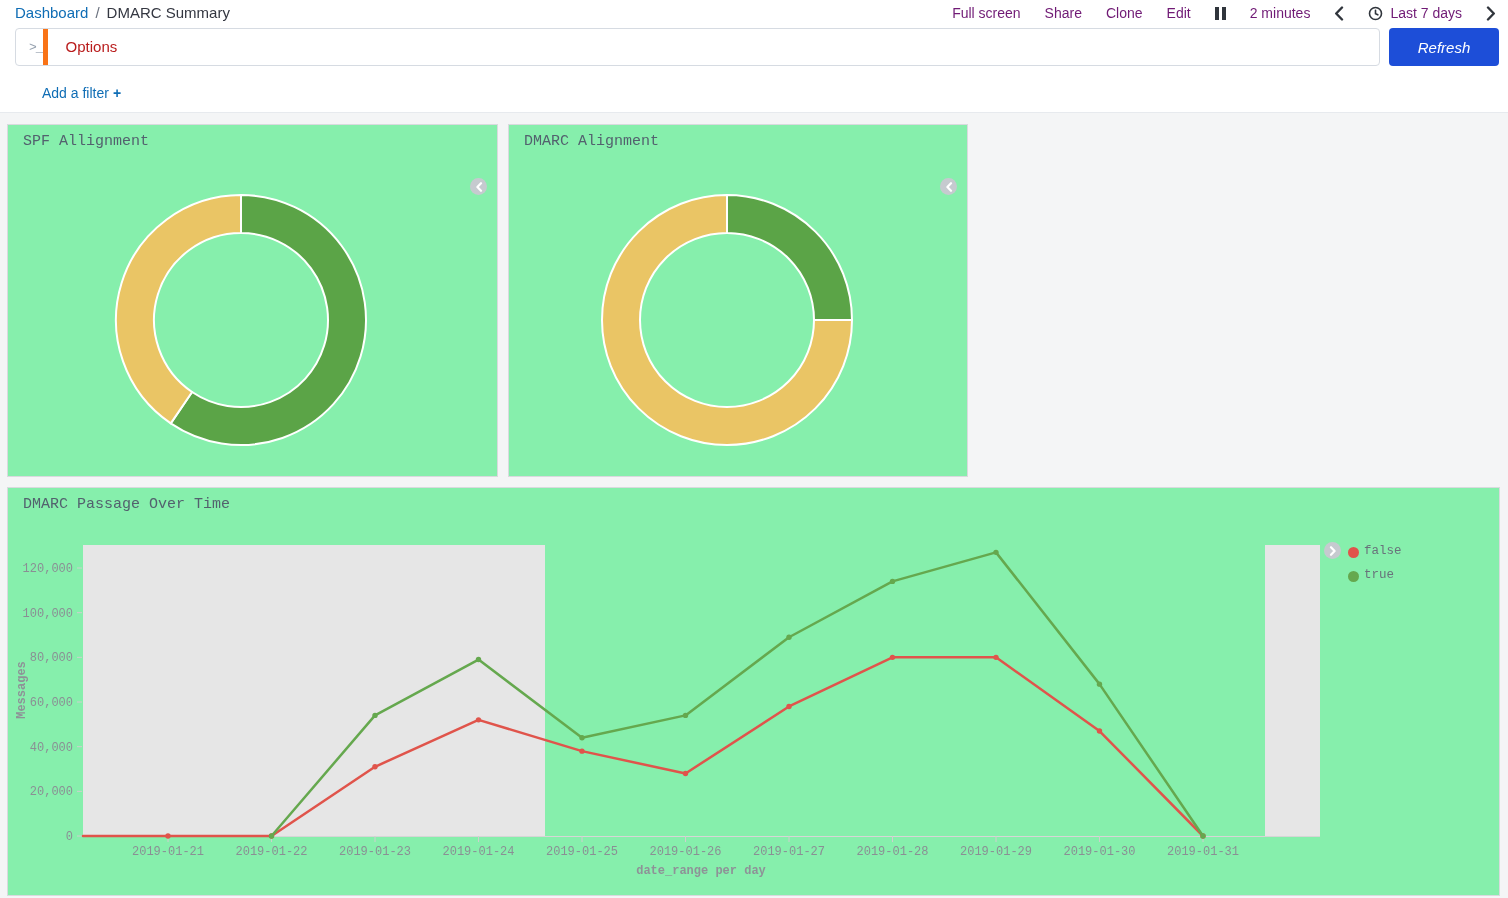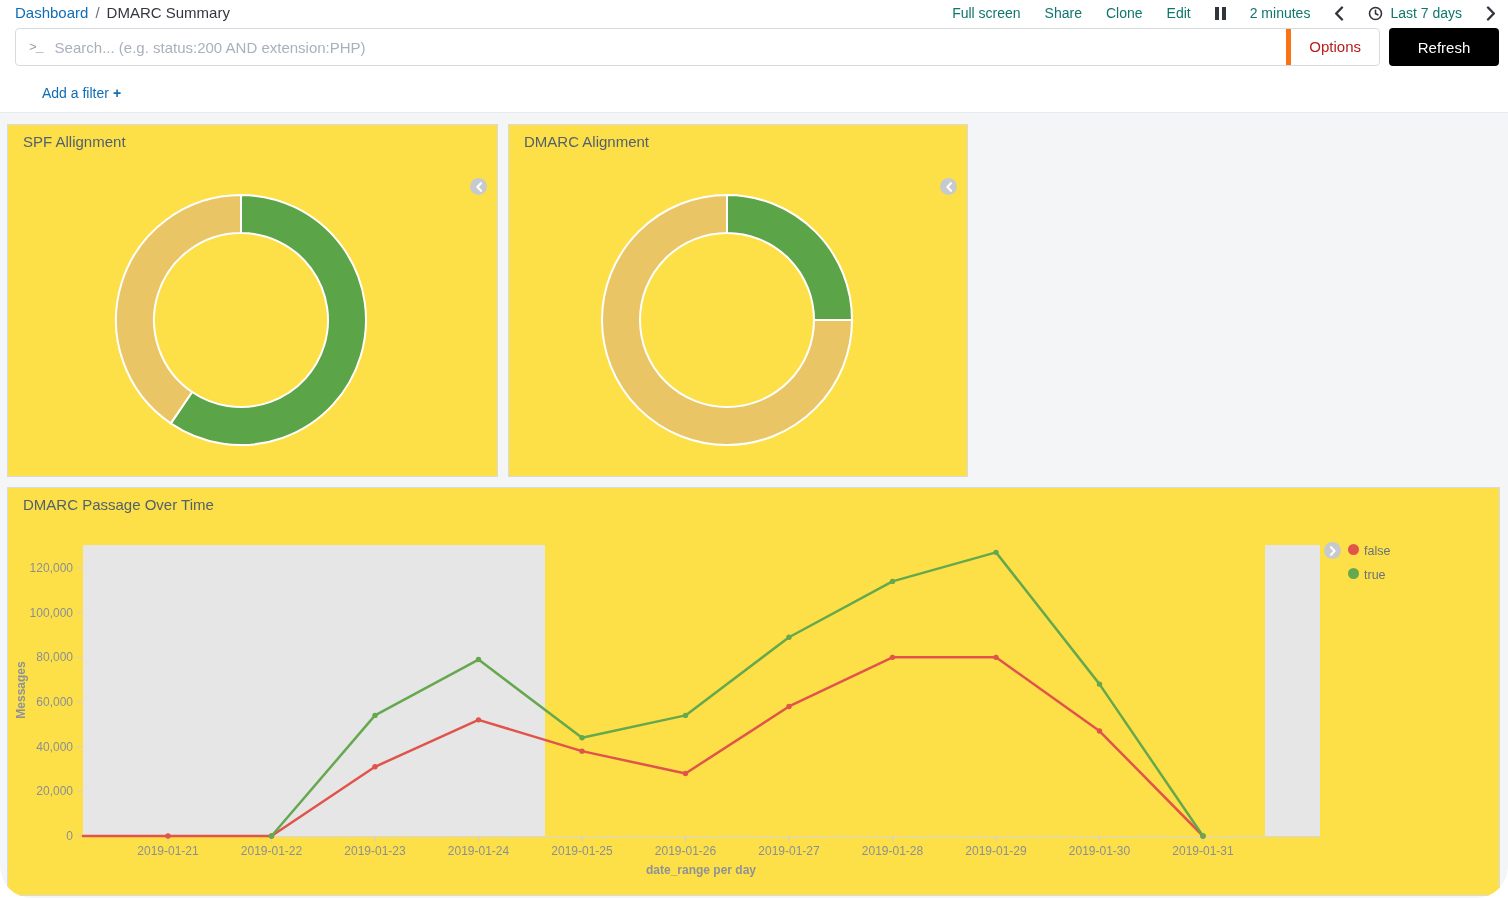--- a/index.html
+++ b/index.html
@@ -1,71 +1,71 @@
 <!DOCTYPE html>
 <html><head>
 <meta charset="utf-8">
 <style>
   html,body{margin:0;padding:0;background:#fff;}
   .page{position:relative;width:1508px;height:898px;background:#fff;overflow:hidden;
-        font-family:"Liberation Sans","DejaVu Sans",sans-serif;color:#343741;border-radius:32px;}
+        font-family:"Liberation Sans","DejaVu Sans",sans-serif;color:#343741;}
 
   
   .breadcrumb{position:absolute;left:15px;top:4px;font-size:15px;display:flex;gap:7px;align-items:center;}
   .breadcrumb a{color:#0f6db5;text-decoration:none;cursor:pointer;}
   .breadcrumb .sep{color:#69707d;}
   .topmenu{position:absolute;right:12px;top:0;height:26px;display:flex;align-items:center;gap:24px;
-           font-size:14px;color:#0f766e;}
+           font-size:14px;color:#701a75;}
   .topmenu .mi{cursor:pointer;white-space:nowrap;}
   .pause{display:flex;gap:3px;cursor:pointer;}
   .pause i{width:4px;height:13px;background:#30353c;display:block;}
   .tchev{display:flex;align-items:center;cursor:pointer;color:#30353c;}
   .timerange{display:flex;align-items:flex-end;gap:7px;cursor:pointer;}
 
   
   .searchrow{position:absolute;left:15px;top:28px;width:1484px;display:flex;gap:9px;}
   .searchbox{flex:1;height:38px;border:1px solid #d6dbe2;border-radius:4px;background:#fff;
              display:flex;align-items:center;box-sizing:border-box;}
   .prompt{margin-left:13px;font-family:"Liberation Mono","DejaVu Sans Mono",monospace;
           font-size:13px;color:#95a0ae;letter-spacing:-1px;}
   .searchbox input{flex:1;border:0;outline:0;padding:0 12px;font-size:15px;color:#343741;
                    font-family:inherit;background:transparent;}
   .searchbox input::placeholder{color:#a8b1bd;}
   .options{padding:0 18px;line-height:36px;border-left:5px solid #f97316;color:#b91c1c;
            font-size:15px;cursor:pointer;text-decoration:none;}
-  .refresh{width:110px;height:38px;background:#000000;color:#fff;border:0;border-radius:4px;
-           font-size:15px;font-family:inherit;cursor:pointer;}
+  .refresh{width:110px;height:38px;background:#1d4ed8;color:#fff;border:0;border-radius:4px;
+           font-size:15px;font-family:inherit;cursor:pointer;font-style:italic;}
 
   
   .filterrow{position:absolute;left:14px;top:85px;font-size:14px;margin-left:28px;}
   .addfilter{color:#0f6db5;cursor:pointer;text-decoration:none;}
   .addfilter b{font-weight:700;margin-left:4px;}
 
   
   .gridbg{position:absolute;left:0;top:112px;width:100%;height:786px;background:#f4f5f6;
           border-top:1px solid #e7eaee;}
-  .panel{position:absolute;background:#fde047;border:1px solid #d9dade;box-sizing:border-box;}
+  .panel{position:absolute;background:#86efac;border:1px solid #d9dade;box-sizing:border-box;font-family:Liberation Mono, monospace;}
   .panel h2{margin:0;padding:8px 15px 0;font-size:15px;font-weight:400;color:#53616e;}
   #panel-spf{left:7px;top:124px;width:491px;height:353px;}
   #panel-dkim{left:508px;top:124px;width:460px;height:353px;}
   #panel-dmarc{left:978px;top:124px;width:522px;height:353px;}
   #panel-time{left:7px;top:487px;width:1493px;height:409px;}
 
   .collapse{position:absolute;width:17px;height:17px;border-radius:50%;background:#c6cacf;border:0;
             padding:0;display:flex;align-items:center;justify-content:center;cursor:pointer;}
   .collapse svg{display:block;}
   .donut{position:absolute;}
 
   #linechart{position:absolute;left:0;top:0;}
   .tick{fill:#8a8f94;font-size:12px;}
   .axis-title{fill:#8e9297;font-size:12px;font-weight:700;}
 
   .legend{position:absolute;left:1316px;top:54px;display:flex;gap:7px;align-items:flex-start;}
   .legend-items{display:flex;flex-direction:column;gap:10px;margin-top:2px;font-size:12.5px;color:#69727b;}
-  .legend-item{display:flex;align-items:flex-start;gap:5px;cursor:pointer;}
+  .legend-item{display:flex;align-items:flex-end;gap:5px;cursor:pointer;}
   .legend-dot{width:11px;height:11px;border-radius:50%;display:inline-block;}
 </style>
 </head>
 <body>
 
 <div class="page">
 
   <div class="breadcrumb">
     <a>Dashboard</a>
     <span class="sep">/</span>
@@ -97,21 +97,20 @@
     <span class="tchev">
       <svg width="10" height="15" viewBox="0 0 10 15">
           <path d="M2 1.5 L7.8 7.5 L2 13.5" fill="none" stroke="currentColor" stroke-width="2.4" stroke-linecap="round" stroke-linejoin="round"></path>
         </svg>
     </span>
   </nav>
 
   <div class="searchrow">
     <div class="searchbox">
       <span class="prompt">&gt;_</span>
-      <input placeholder="Search... (e.g. status:200 AND extension:PHP)" style="">
       <a class="options">Options</a>
     </div>
     <button class="refresh">Refresh</button>
   </div>
 
   <div class="filterrow">
     <a class="addfilter"><span>Add a filter</span><b>+</b></a>
   </div>
 
   <div class="gridbg"></div>

